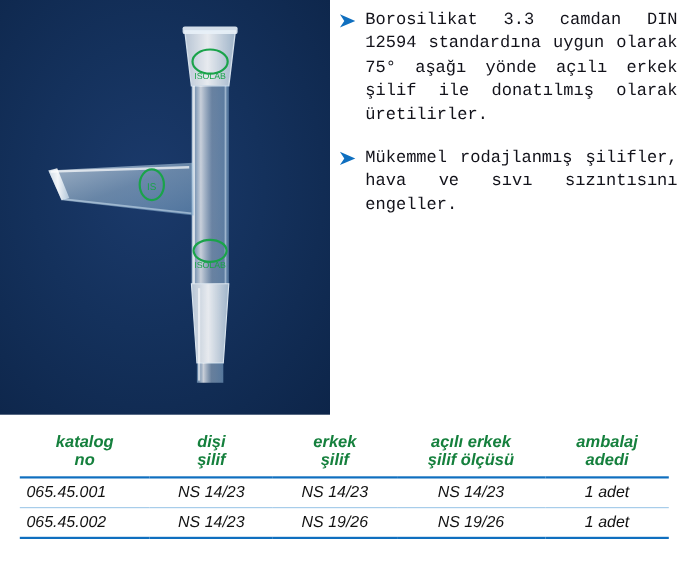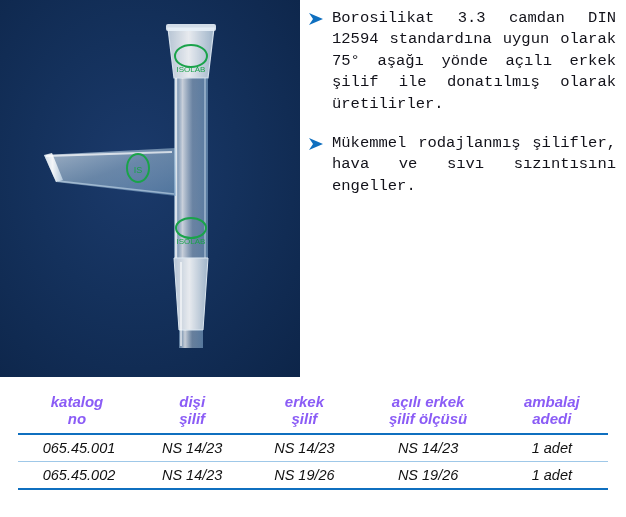--- a/index.html
+++ b/index.html
@@ -75,42 +75,42 @@
     width: 590px;
   }
 
   table.catalog {
     border-collapse: collapse;
     width: 100%;
     table-layout: fixed;
   }
 
   table.catalog th {
-    color: #8b5cf6;
+    color: #15803d;
     font-size: 15px;
     font-weight: bold;
     font-style: italic;
     text-align: center;
     padding: 2px 2px 5px 2px;
     vertical-align: top;
     line-height: 1.12;
     border-bottom: 2px solid #0f6fbf;
   }
 
   table.catalog td {
     font-size: 14.5px;
     font-style: italic;
     color: #111111;
     text-align: center;
     padding: 5px 2px 5px 2px;
     border-bottom: 1px solid #9fc8e8;
   }
 
   table.catalog td.first {
-    text-align: center;
+    text-align: left;
     padding-left: 6px;
   }
 
   table.catalog tr:last-child td {
     border-bottom: 2px solid #0f6fbf;
   }
 
   .col-0 { width: 20%; }
   .col-1 { width: 19%; }
   .col-2 { width: 19%; }

